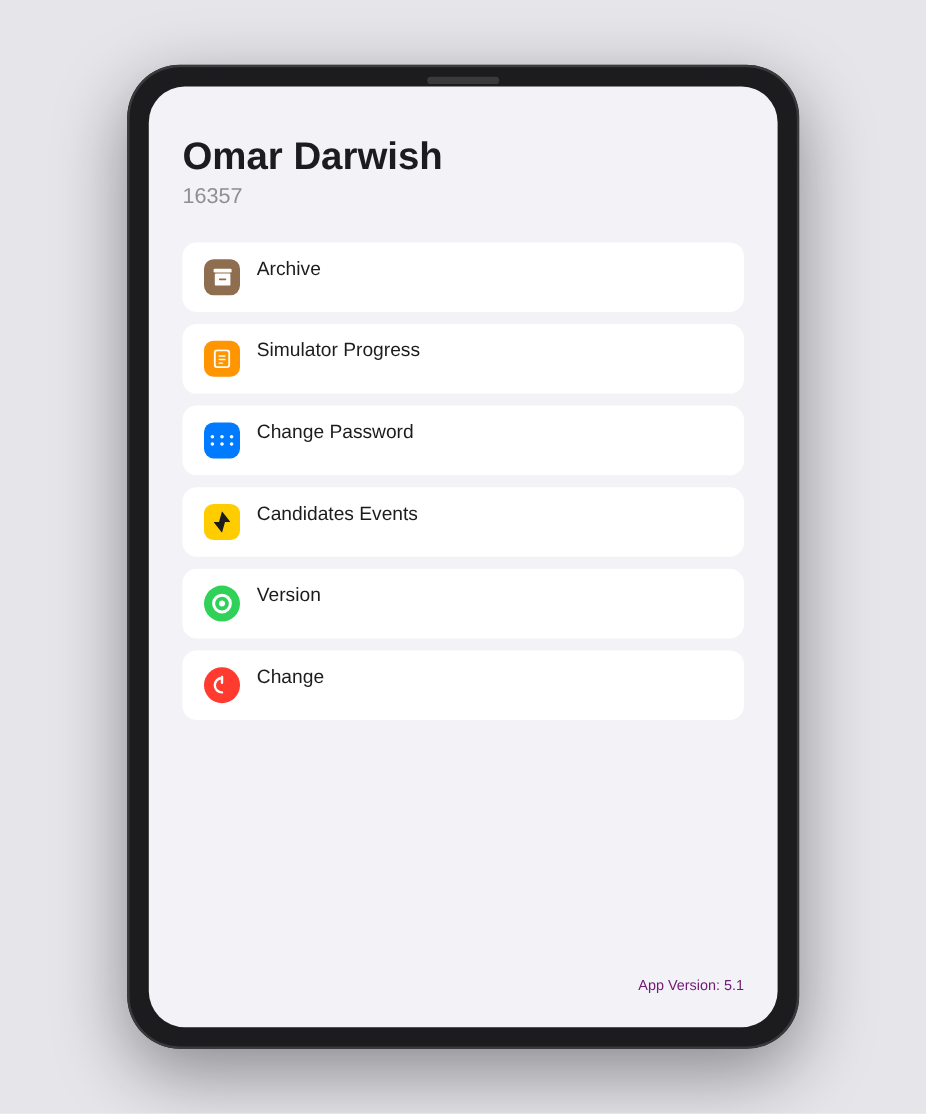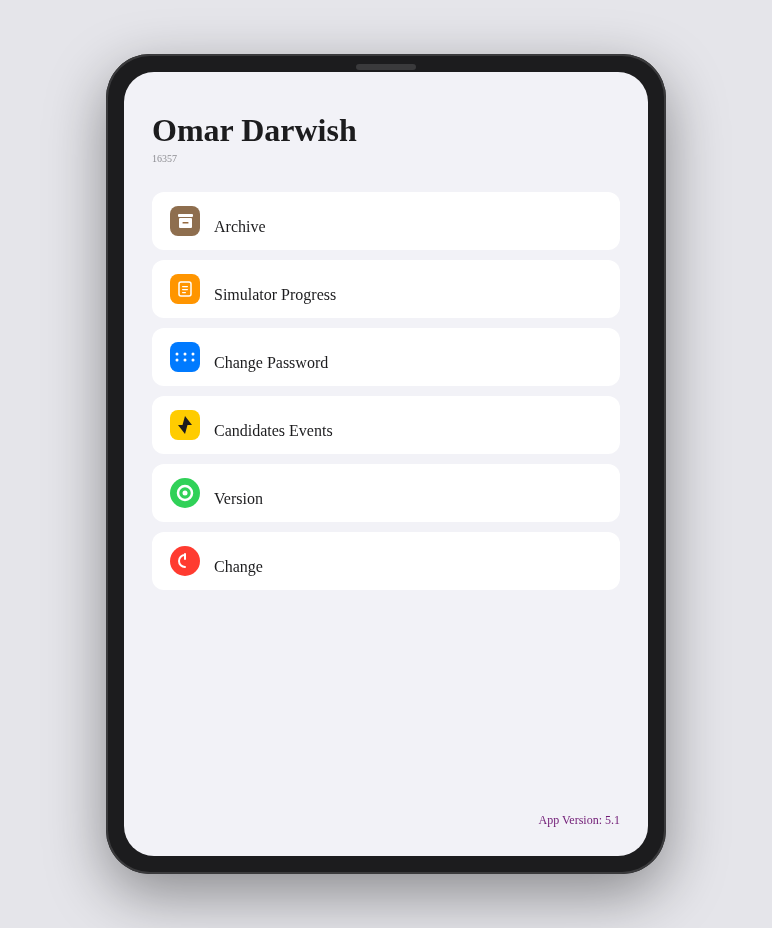--- a/index.html
+++ b/index.html
@@ -19,58 +19,57 @@
     }
 
     .tablet-frame {
       width: 560px;
       height: 820px;
       background-color: #1c1c1e;
       border-radius: 44px;
       padding: 18px;
       box-shadow: 0 20px 60px rgba(0,0,0,0.4), inset 0 0 0 2px #3a3a3c;
       position: relative;
-      font-family: Liberation Serif, serif;
     }
 
     .tablet-screen {
       width: 100%;
       height: 100%;
       background-color: #f2f2f7;
       border-radius: 30px;
       overflow: hidden;
       padding: 40px 28px 28px 28px;
       position: relative;
     }
 
     .user-name {
       font-size: 32px;
       font-weight: 700;
       color: #1c1c1e;
       margin-bottom: 4px;
     }
 
     .user-id {
-      font-size: 10px;
+      font-size: 18px;
       color: #8e8e93;
       margin-bottom: 28px;
     }
 
     .menu-list {
       display: flex;
       flex-direction: column;
       gap: 10px;
     }
 
     .menu-item {
       background: #ffffff;
       border-radius: 12px;
       padding: 14px 18px;
       display: flex;
-      align-items: flex-end;
+      align-items: flex-start;
       gap: 14px;
       cursor: pointer;
     }
 
     .menu-icon {
       width: 30px;
       height: 30px;
       border-radius: 8px;
       display: flex;
       align-items: center;

